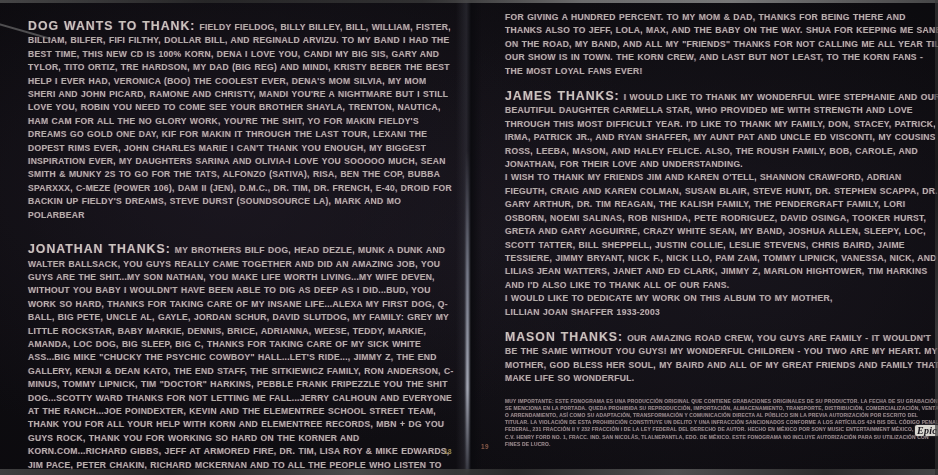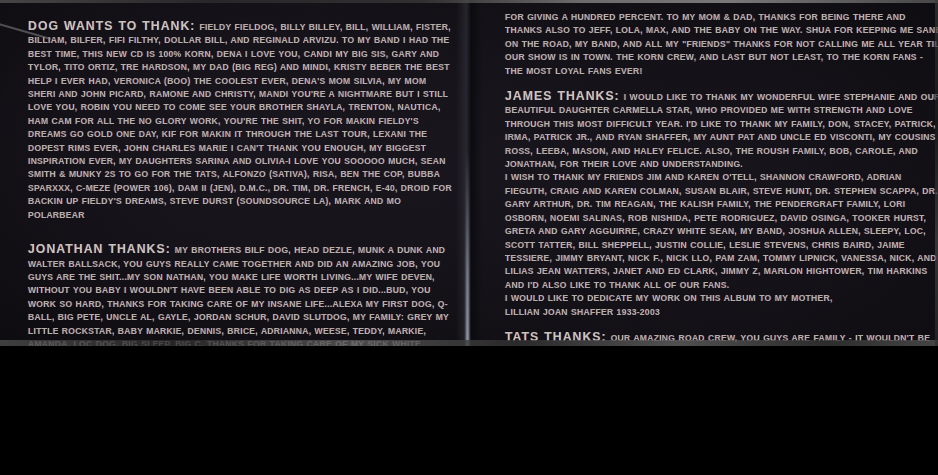--- a/index.html
+++ b/index.html
@@ -1,17 +1,17 @@
 <!DOCTYPE html>
 <html><head>
 <meta charset="utf-8">
 <style>
   html,body{margin:0;padding:0;background:#000;}
   .scan{
-    position:relative;width:938px;height:346px;overflow:hidden;
+    position:relative;width:938px;height:475px;overflow:hidden;
     background:
       radial-gradient(ellipse 600px 380px at 25% 40%, rgba(34,28,40,.55), rgba(0,0,0,0) 70%),
       radial-gradient(ellipse 560px 400px at 78% 55%, rgba(30,26,36,.5), rgba(0,0,0,0) 70%),
       radial-gradient(ellipse 900px 500px at 50% 50%, #141218, #0a090c 85%);
     font-family:"Liberation Sans", sans-serif;
   }
   
   .edge-top{position:absolute;top:0;left:0;width:100%;height:3px;
     background:linear-gradient(90deg,#585858 0%,#2e2e2e 22%,#3a3a3a 45%,#8a8a8a 62%,#9a9a9a 78%,#5a5a5a 100%);
     opacity:.75;}
@@ -65,21 +65,21 @@
     <div class="section">
       <span class="body-text">FOR GIVING A HUNDRED PERCENT. TO MY MOM &amp; DAD, THANKS FOR BEING THERE AND THANKS ALSO TO JEFF, LOLA, MAX, AND THE BABY ON THE WAY. SHUA FOR KEEPING ME SANE ON THE ROAD, MY BAND, AND ALL MY "FRIENDS" THANKS FOR NOT CALLING ME ALL YEAR TIL OUR SHOW IS IN TOWN. THE KORN CREW, AND LAST BUT NOT LEAST, TO THE KORN FANS - THE MOST LOYAL FANS EVER!</span>
     </div>
     <div class="section">
       <span class="heading">JAMES THANKS:</span><span class="body-text">I WOULD LIKE TO THANK MY WONDERFUL WIFE STEPHANIE AND OUR BEAUTIFUL DAUGHTER CARMELLA STAR, WHO PROVIDED ME WITH STRENGTH AND LOVE THROUGH THIS MOST DIFFICULT YEAR. I'D LIKE TO THANK MY FAMILY, DON, STACEY, PATRICK, IRMA, PATRICK JR., AND RYAN SHAFFER, MY AUNT PAT AND UNCLE ED VISCONTI, MY COUSINS ROSS, LEEBA, MASON, AND HALEY FELICE. ALSO, THE ROUSH FAMILY, BOB, CAROLE, AND JONATHAN, FOR THEIR LOVE AND UNDERSTANDING.
 I WISH TO THANK MY FRIENDS JIM AND KAREN O'TELL, SHANNON CRAWFORD, ADRIAN FIEGUTH, CRAIG AND KAREN COLMAN, SUSAN BLAIR, STEVE HUNT, DR. STEPHEN SCAPPA, DR. GARY ARTHUR, DR. TIM REAGAN, THE KALISH FAMILY, THE PENDERGRAFT FAMILY, LORI OSBORN, NOEMI SALINAS, ROB NISHIDA, PETE RODRIGUEZ, DAVID OSINGA, TOOKER HURST, GRETA AND GARY AGGUIRRE, CRAZY WHITE SEAN, MY BAND, JOSHUA ALLEN, SLEEPY, LOC, SCOTT TATTER, BILL SHEPPELL, JUSTIN COLLIE, LESLIE STEVENS, CHRIS BAIRD, JAIME TESSIERE, JIMMY BRYANT, NICK F., NICK LLO, PAM ZAM, TOMMY LIPNICK, VANESSA, NICK, AND LILIAS JEAN WATTERS, JANET AND ED CLARK, JIMMY Z, MARLON HIGHTOWER, TIM HARKINS AND I'D ALSO LIKE TO THANK ALL OF OUR FANS.
 I WOULD LIKE TO DEDICATE MY WORK ON THIS ALBUM TO MY MOTHER,
 LILLIAN JOAN SHAFFER  1933-2003</span>
     </div>
     <div class="section">
-      <span class="heading">TATS THANKS:</span><span class="body-text">OUR AMAZING ROAD CREW, YOU GUYS ARE FAMILY - IT WOULDN'T BE THE SAME WITHOUT YOU GUYS! MY WONDERFUL CHILDREN - YOU TWO ARE MY HEART. MY MOTHER, GOD BLESS HER SOUL, MY FATHER AND ALL OF MY GREAT FRIENDS AND FAMILY THAT MAKE LIFE SO WONDERFUL.</span>
+      <span class="heading">MASON THANKS:</span><span class="body-text">OUR AMAZING ROAD CREW, YOU GUYS ARE FAMILY - IT WOULDN'T BE THE SAME WITHOUT YOU GUYS! MY WONDERFUL CHILDREN - YOU TWO ARE MY HEART. MY MOTHER, GOD BLESS HER SOUL, MY BAIRD AND ALL OF MY GREAT FRIENDS AND FAMILY THAT MAKE LIFE SO WONDERFUL.</span>
     </div>
     <div class="legal">MUY IMPORTANTE: ESTE FONOGRAMA ES UNA PRODUCCIÓN ORIGINAL QUE CONTIENE GRABACIONES ORIGINALES DE SU PRODUCTOR. LA FECHA DE SU GRABACIÓN SE MENCIONA EN LA PORTADA. QUEDA PROHIBIDA SU REPRODUCCIÓN, IMPORTACIÓN, ALMACENAMIENTO, TRANSPORTE, DISTRIBUCIÓN, COMERCIALIZACIÓN, VENTA O ARRENDAMIENTO, ASÍ COMO SU ADAPTACIÓN, TRANSFORMACIÓN Y COMUNICACIÓN DIRECTA AL PÚBLICO SIN LA PREVIA AUTORIZACIÓN POR ESCRITO DEL TITULAR. LA VIOLACIÓN DE ESTA PROHIBICIÓN CONSTITUYE UN DELITO Y UNA INFRACCIÓN SANCIONADOS CONFORME A LOS ARTÍCULOS 424 BIS DEL CÓDIGO PENAL FEDERAL, 231 FRACCIÓN II Y 232 FRACCIÓN I DE LA LEY FEDERAL DEL DERECHO DE AUTOR. HECHO EN MÉXICO POR SONY MUSIC ENTERTAINMENT MÉXICO, S.A. DE C.V. HENRY FORD NO. 1, FRACC. IND. SAN NICOLÁS, TLALNEPANTLA, EDO. DE MÉXICO. ESTE FONOGRAMA NO INCLUYE AUTORIZACIÓN PARA SU UTILIZACIÓN CON FINES DE LUCRO.</div>
     <div class="label-logo">Epic</div>
   </div>
 
   <div class="pagenum pagenum-left">18</div>
   <div class="pagenum pagenum-right">19</div>
 
   <div class="gutter"></div>
   <div class="gutter-shine"></div>

